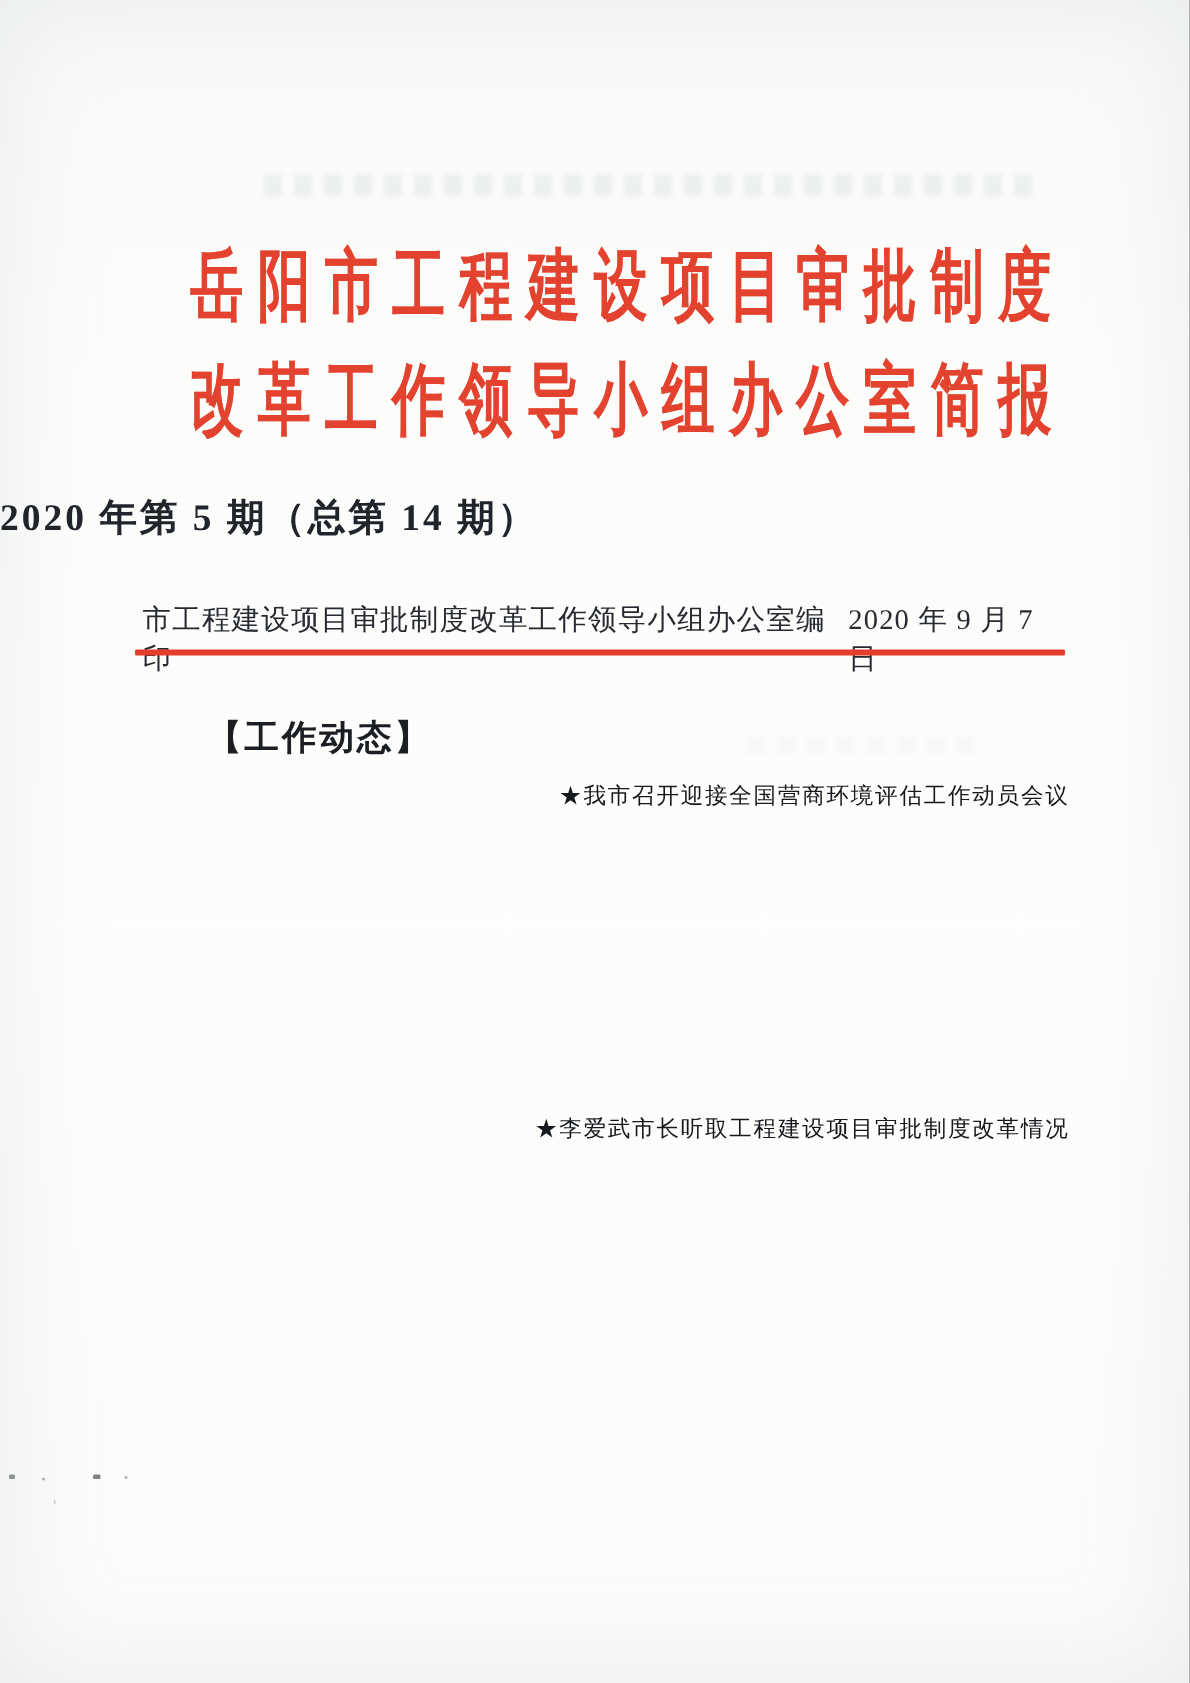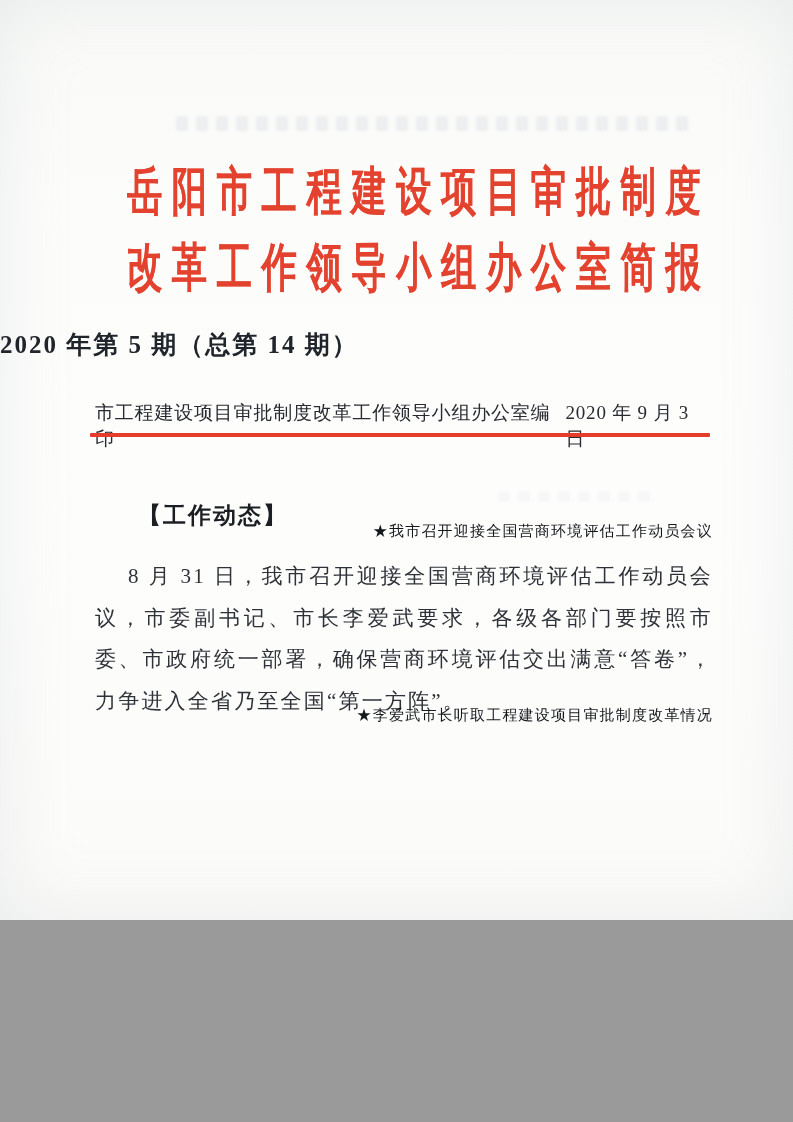--- a/index.html
+++ b/index.html
@@ -1,18 +1,18 @@
 <!DOCTYPE html>
 <html><head>
 <meta charset="utf-8">
 <style>
   html,body{margin:0;padding:0;background:#9a9a9a;}
   .page{
     position:relative;
-    width:793px;height:920px;
+    width:793px;height:1122px;
     margin:0 auto;
     background:linear-gradient(180deg,#f9faf8 0%,#fcfcfb 22%,#fdfdfc 55%,#fbfbf9 100%);
     box-shadow:inset 0 0 70px rgba(175,185,192,.22);
     overflow:hidden;
     font-family:"Liberation Serif","DejaVu Serif",serif;
     color:#2d2d2d;
   }
 
   
   .ghost{
@@ -40,26 +40,26 @@
     text-shadow:0 0 .5px rgba(227,66,46,.6);}
   .issue-line{position:absolute;top:328px;left:0;right:0;
     font-size:25px;font-weight:bold;letter-spacing:2px;color:#20242b;}
   .imprint-row{position:absolute;top:400px;left:95px;width:618px;
     display:flex;justify-content:center;align-items:baseline;
     font-size:19px;letter-spacing:.8px;color:#272b31;}
   .red-rule{position:absolute;top:433px;left:90px;width:620px;height:4px;
     background:#e63c2c;border-radius:1px;}
 
   
-  .section-label{position:absolute;top:500px;left:138px;
+  .section-label{position:absolute;top:476px;left:138px;
     font-family:"Liberation Sans","DejaVu Sans",sans-serif;
     font-size:23px;font-weight:600;letter-spacing:2px;color:#1b1e23;}
   .article{position:absolute;left:95px;width:618px;}
   .article-1{top:517px;}
-  .article-2{top:701px;}
+  .article-2{top:739px;}
   .headline{margin:0 0 0 42px;font-size:15px;font-weight:normal;
     letter-spacing:1.2px;color:#15181d;line-height:28px;text-align:right;}
   .body-text{margin:11px 0 0 0;font-size:21px;line-height:41.5px;
     letter-spacing:2.2px;color:#2e3238;
     text-align:justify;text-justify:inter-character;text-indent:33px;}
 </style>
 </head>
 <body>
 
 <div class="page">
@@ -74,29 +74,28 @@
 
   <h1 class="doc-title">
     <span class="title-line">岳阳市工程建设项目审批制度</span>
     <span class="title-line">改革工作领导小组办公室简报</span>
   </h1>
 
   <div class="issue-line">2020 年第 5 期（总第 14 期）</div>
 
   <div class="imprint-row">
     <span>市工程建设项目审批制度改革工作领导小组办公室编印</span>
-    <span>2020 年 9 月 3 日</span>
+    <span>2020 年 9 月 7 日</span>
   </div>
 
   <div class="red-rule"></div>
 
   <div class="section-label">【工作动态】</div>
 
   <div class="article article-1">
     <h2 class="headline">★我市召开迎接全国营商环境评估工作动员会议</h2>
-    <p class="body-text">8 月 31 日，我市召开迎接全国营商环境评估工作动员会议，市委副书记、市长李爱武要求，各级各部门要按照市委、市政府统一部署，确保营商环境评估交出满意“答卷”，力争进入全省乃至全国“第一方阵”。</p>
   </div>
 
   <div class="article article-2">
     <h2 class="headline">★李爱武市长听取工程建设项目审批制度改革情况</h2>
   </div>
 
 </div>
 
 </body></html>

